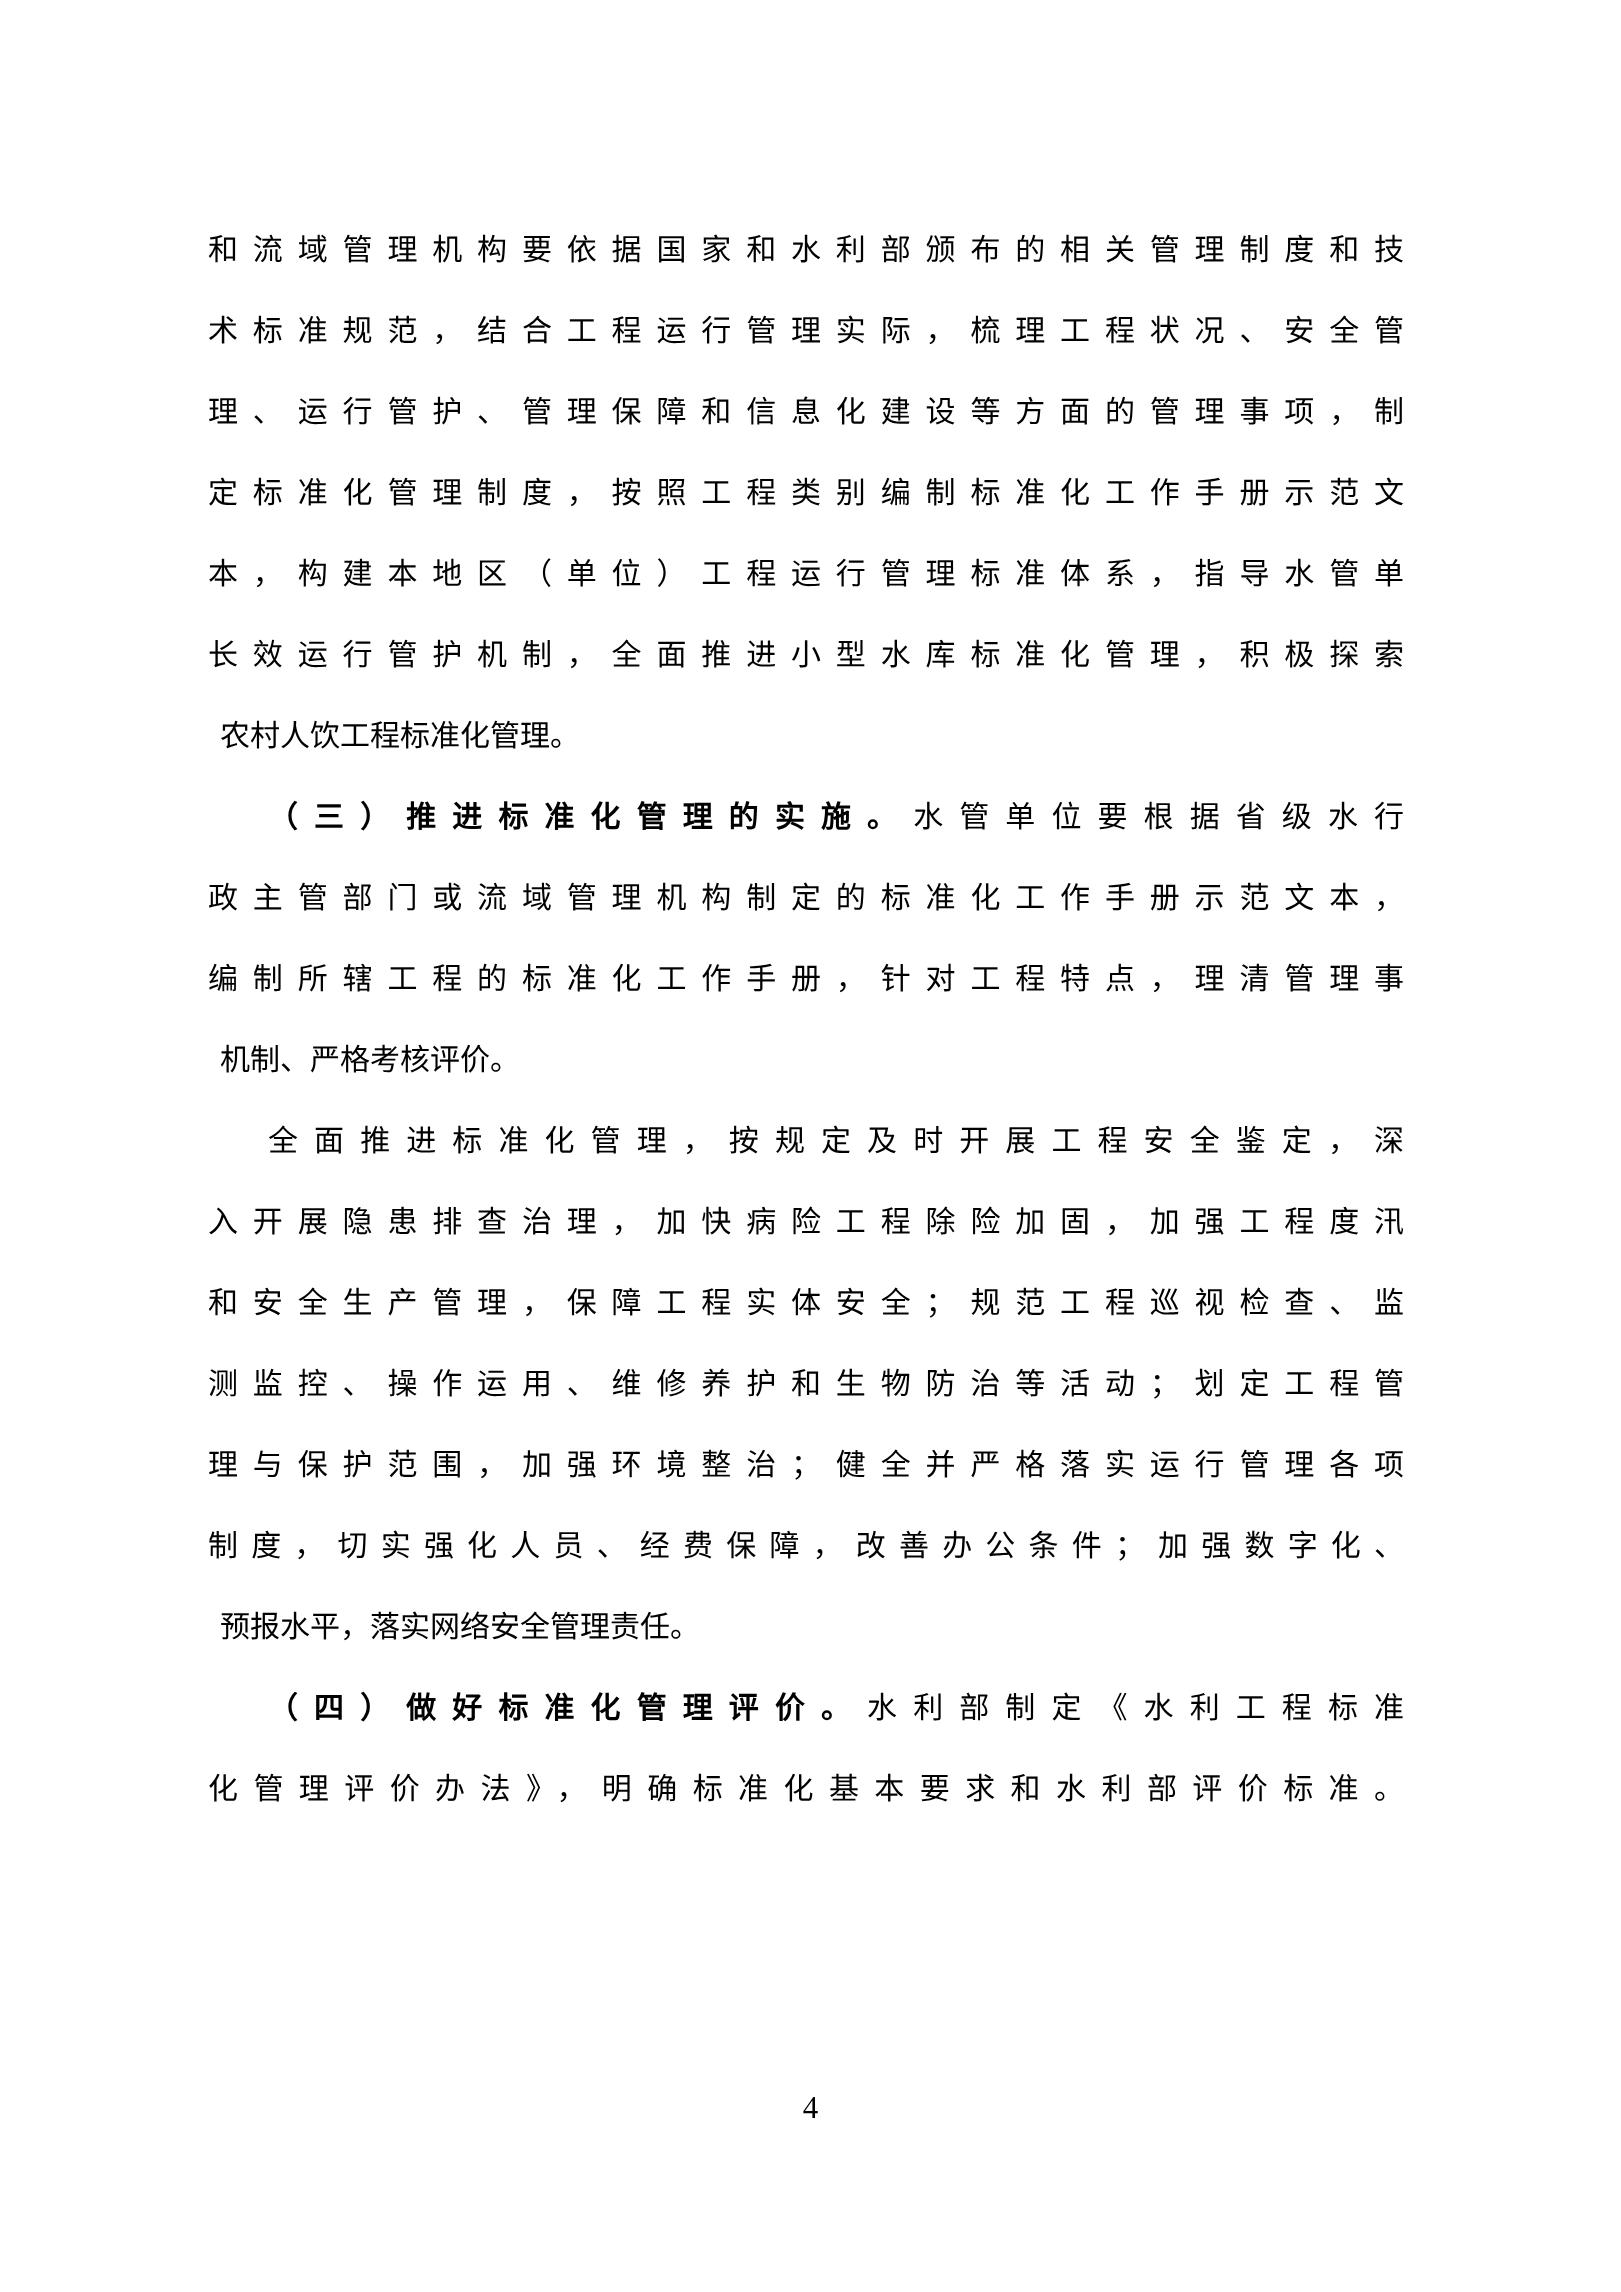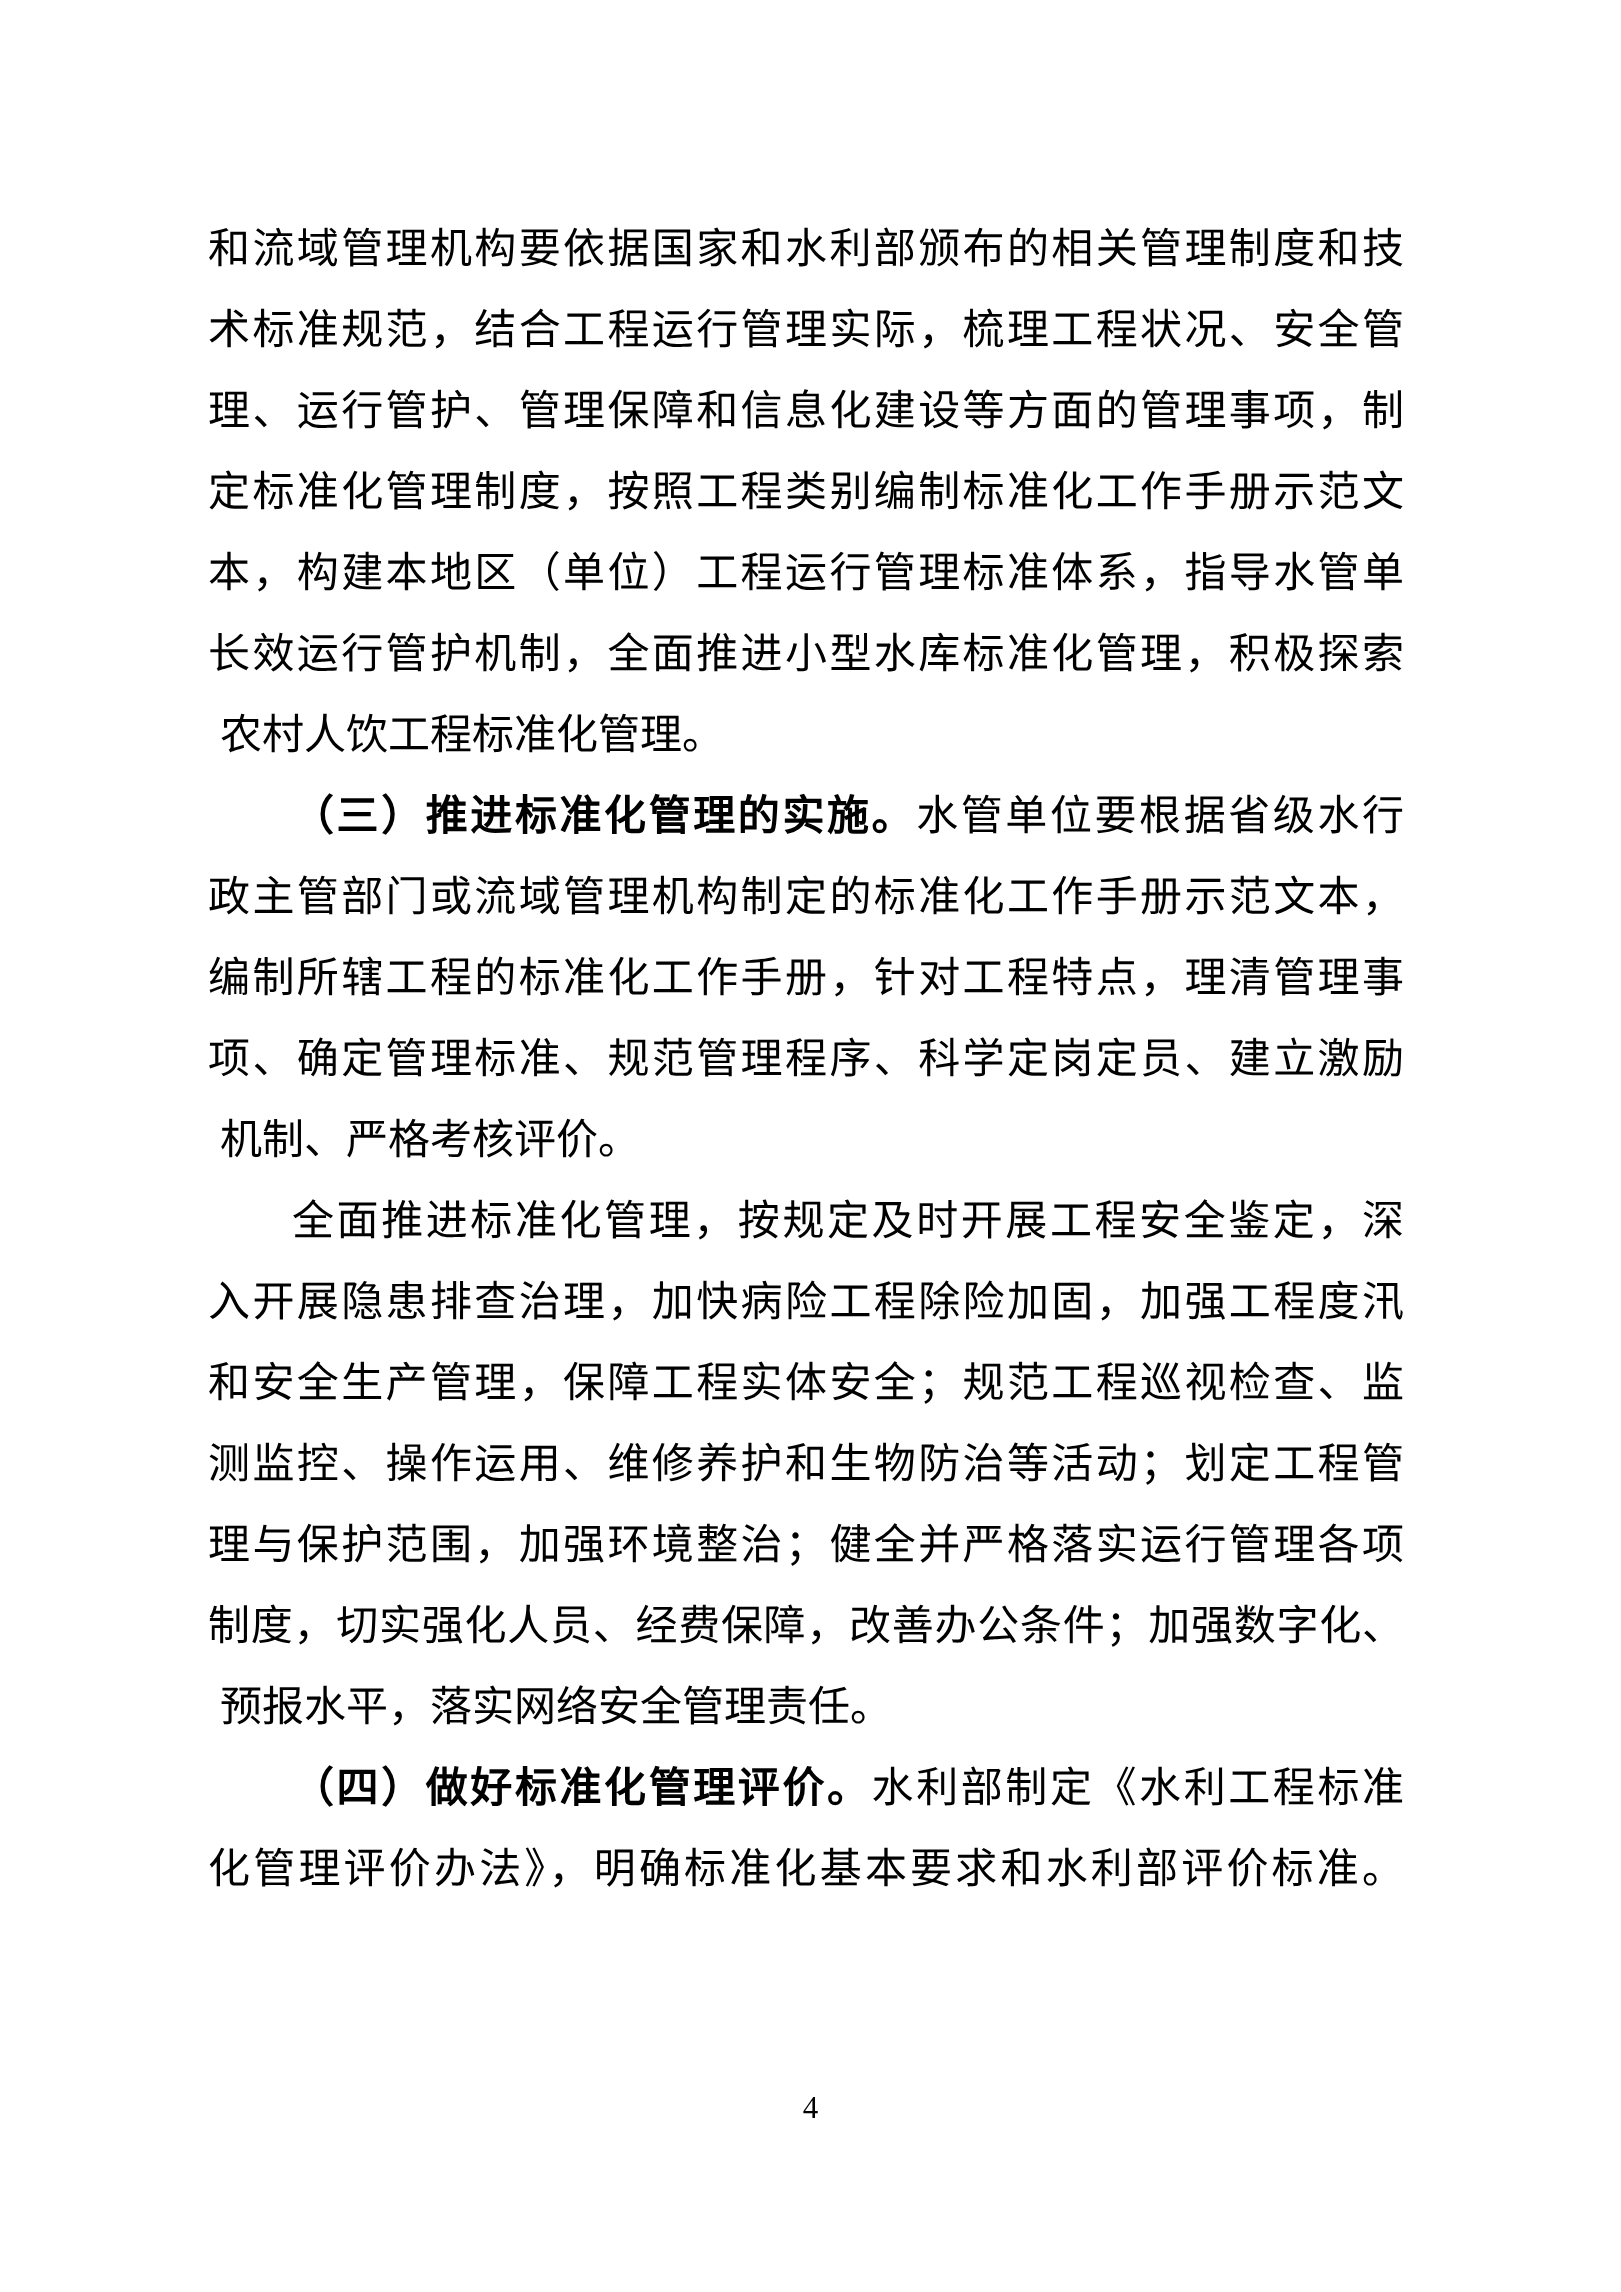--- a/index.html
+++ b/index.html
@@ -22,21 +22,21 @@
   }
   .content {
     position: absolute;
     left: 208px;
     top: 209px;
     width: 1196px;
   }
   .line {
     height: 81px;
     line-height: 81px;
-    font-size: 42px;
+    font-size: 30px;
     text-align: justify;
     text-align-last: justify;
     text-justify: inter-character;
     white-space: nowrap;
     letter-spacing: 0;
   }
   .line.short {
     text-align: left;
     text-align-last: left;
     margin-left: 12px;
@@ -72,21 +72,20 @@
       <div class="line">定标准化管理制度，按照工程类别编制标准化工作手册示范文</div>
       <div class="line">本，构建本地区（单位）工程运行管理标准体系，指导水管单</div>
       <div class="line">长效运行管护机制，全面推进小型水库标准化管理，积极探索</div>
       <div class="line short">农村人饮工程标准化管理。</div>
     </div>
 
     <div class="para">
       <div class="line indent"><span class="kai">（三）推进标准化管理的实施。</span><span>水管单位要根据省级水行</span></div>
       <div class="line">政主管部门或流域管理机构制定的标准化工作手册示范文本，</div>
       <div class="line">编制所辖工程的标准化工作手册，针对工程特点，理清管理事</div>
-      <div class="line">项、确定管理标准、规范管理程序、科学定岗定员、建立激励</div>
       <div class="line short">机制、严格考核评价。</div>
     </div>
 
     <div class="para">
       <div class="line indent">全面推进标准化管理，按规定及时开展工程安全鉴定，深</div>
       <div class="line">入开展隐患排查治理，加快病险工程除险加固，加强工程度汛</div>
       <div class="line">和安全生产管理，保障工程实体安全；规范工程巡视检查、监</div>
       <div class="line">测监控、操作运用、维修养护和生物防治等活动；划定工程管</div>
       <div class="line">理与保护范围，加强环境整治；健全并严格落实运行管理各项</div>
       <div class="line">制度，切实强化人员、经费保障，改善办公条件；加强数字化、</div>

